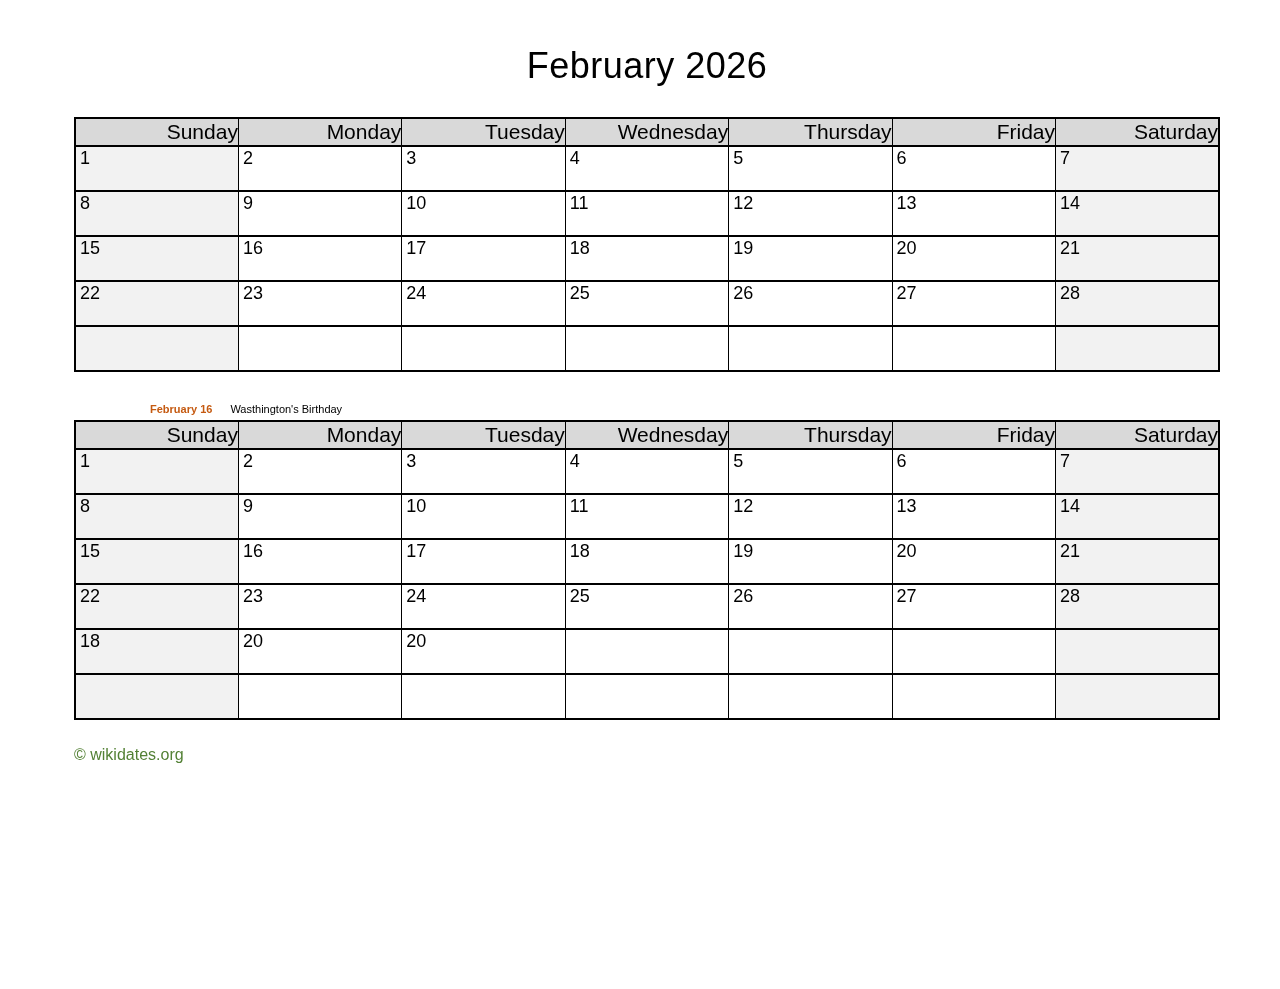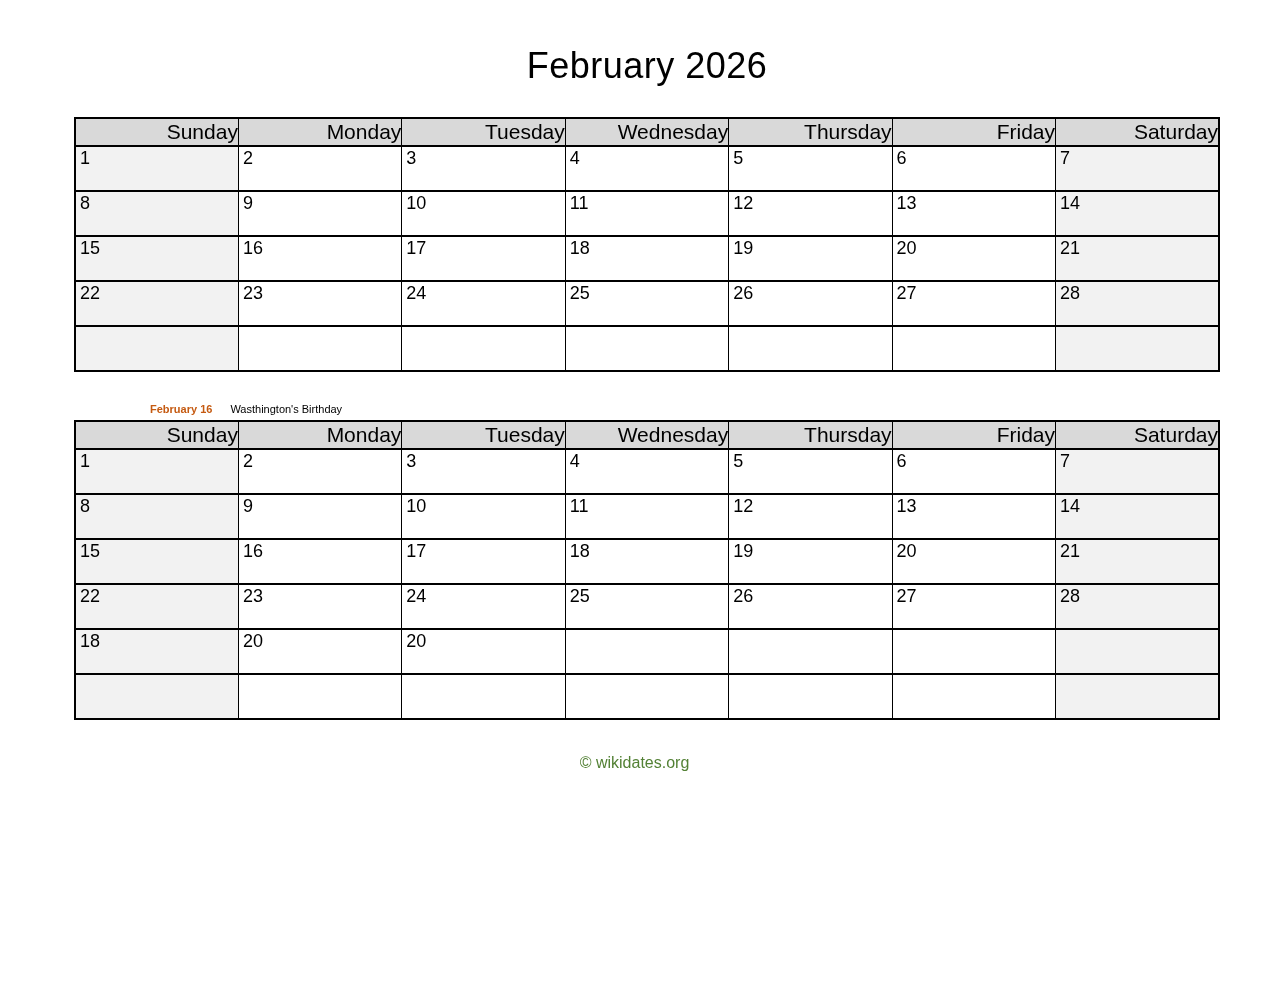--- a/index.html
+++ b/index.html
@@ -70,22 +70,22 @@
     height: 48px;
   }
   .note .holiday-date {
     color: var(--accent-orange);
     font-weight: 700;
     margin-right: 18px;
   }
   .note .holiday-label { color: #000; }
   .footer {
     width: 1146px;
-    text-align: center;
-    padding-top: 34px;
+    text-align: left;
+    padding-top: 26px;
     padding-right: 25px;
     font-size: 16px;
   }
   .footer .site-link {
     color: var(--footer-green);
     text-decoration: none;
     cursor: pointer;
   }
 </style>
 </head>

